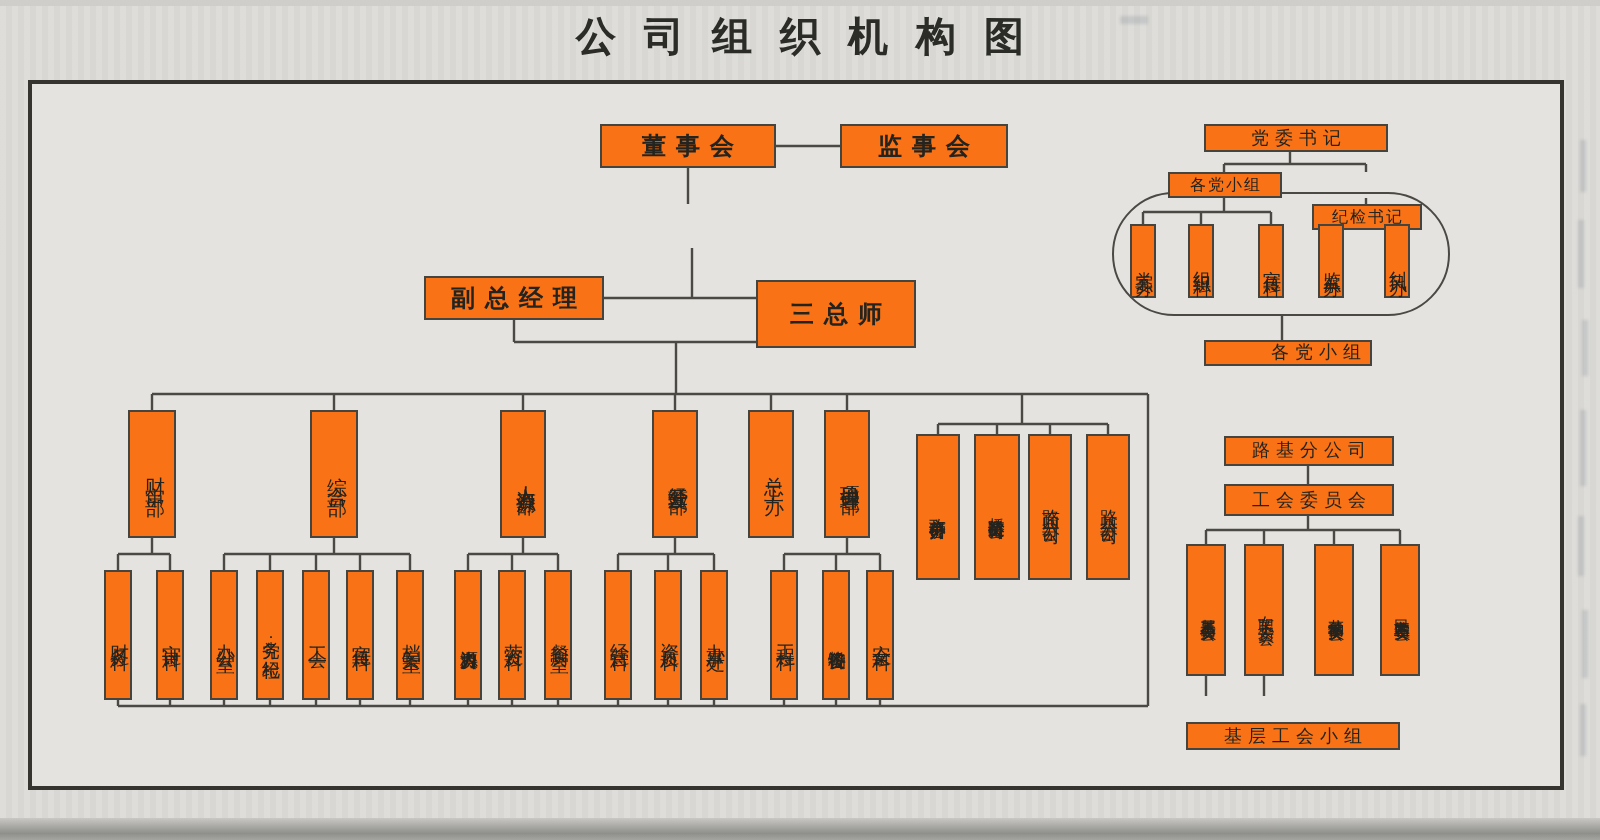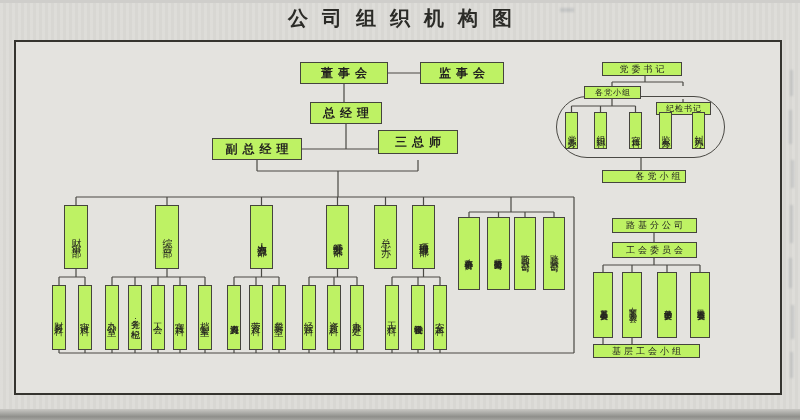--- a/index.html
+++ b/index.html
@@ -19,21 +19,21 @@
     position:absolute;left:14px;top:40px;width:768px;height:355px;
     border:2px solid #35342f;background:#e4e3df;box-sizing:border-box;z-index:1;
   }
   svg.wires{position:absolute;left:0;top:0;z-index:2;}
   .stadium{
     position:absolute;left:556px;top:96px;width:169px;height:62px;
     border:1.4px solid #4a4944;border-radius:31px;box-sizing:border-box;z-index:2;
   }
   .box{
     position:absolute;box-sizing:border-box;z-index:3;
-    background:#bef264;border:1.4px solid #45443e;
+    background:#f97316;border:1.4px solid #45443e;
     display:flex;align-items:center;justify-content:center;
     line-height:1;white-space:nowrap;
   }
   .big{font-size:12px;font-weight:bold;letter-spacing:5px;text-indent:5px;border-width:1.8px;}
   .hs{font-size:9px;letter-spacing:3px;text-indent:3px;}
   .hxs{font-size:8px;letter-spacing:1px;text-indent:1px;border-width:1.2px;}
   .vt{writing-mode:vertical-rl;text-orientation:upright;}
   .v3{font-size:10px;letter-spacing:5px;}
   .v5{font-size:10px;letter-spacing:1px;}
   .v7{font-size:8.5px;letter-spacing:0.5px;}
@@ -66,23 +66,22 @@
       <path d="M76,269 V277 M59,277 H85 M59,277 V285 M85,277 V285 M167,269 V277 M112,277 H205 M112,277 V285 M135,277 V285 M158,277 V285 M180,277 V285 M205,277 V285 M261.5,269 V277 M234,277 H279 M234,277 V285 M256,277 V285 M279,277 V285 M337.5,269 V277 M309,277 H357 M309,277 V285 M334,277 V285 M357,277 V285 M423.5,269 V277 M392,277 H440 M392,277 V285 M418,277 V285 M440,277 V285 M59,350 V353 M85,350 V353 M112,350 V353 M135,350 V353 M158,350 V353 M180,350 V353 M205,350 V353 M234,350 V353 M256,350 V353 M279,350 V353 M309,350 V353 M334,350 V353 M357,350 V353 M392,350 V353 M418,350 V353 M440,350 V353"></path>
       <path d="M645,76 V82 M612,82 H683 M612,82 V86 M683,82 V86 M612,99 V106 M571.5,106 H635.5 M571.5,106 V112 M600.5,106 V112 M635.5,106 V112 M683,99 V106 M665.5,106 H698.5 M665.5,106 V112 M698.5,106 V112 M641,158 V170"></path>
       <path d="M654,233 V242 M654,258 V265 M603,265 H700 M603,265 V272 M632,265 V272 M667,265 V272 M700,265 V272 M603,338 V348 M632,338 V348"></path>
     </g>
   </svg>
 
   <div class="stadium"></div>
 
   <div class="box big" style="left:300px;top:62px;width:88px;height:22px;">董事会</div>
   <div class="box big" style="left:420px;top:62px;width:84px;height:22px;text-align:right;">监事会</div>
-  <div class="box big" style="left:310px;top:102px;width:72px;height:22px;">总经理</div>
   <div class="box big" style="left:212px;top:138px;width:90px;height:22px;">副总经理</div>
-  <div class="box big" style="left:378px;top:130px;width:80px;height:24px;">三总师</div>
+  <div class="box big" style="left:378px;top:140px;width:80px;height:34px;">三总师</div>
 
   <div class="box vt v3" style="left:64px;top:205px;width:24px;height:64px;">财审部</div>
   <div class="box vt v3" style="left:155px;top:205px;width:24px;height:64px;">综合部</div>
   <div class="box vt v5" style="left:250px;top:205px;width:23px;height:64px;">人力资源部</div>
   <div class="box vt v5" style="left:326px;top:205px;width:23px;height:64px;">经营开发部</div>
   <div class="box vt v3" style="left:374px;top:205px;width:23px;height:64px;">总工办</div>
   <div class="box vt v5" style="left:412px;top:205px;width:23px;height:64px;">项目管理部</div>
 
   <div class="box vt v7" style="left:458px;top:217px;width:22px;height:73px;">市政养护分公司</div>
   <div class="box vt v7" style="left:487px;top:217px;width:23px;height:73px;">桥梁隧道分公司</div>
@@ -99,37 +98,37 @@
   <div class="box vt c5" style="left:227px;top:285px;width:14px;height:65px;">人力资源科</div>
   <div class="box vt c3" style="left:249px;top:285px;width:14px;height:65px;">劳资科</div>
   <div class="box vt c3" style="left:272px;top:285px;width:14px;height:65px;">餐厨室</div>
   <div class="box vt c3" style="left:302px;top:285px;width:14px;height:65px;">经营科</div>
   <div class="box vt c3" style="left:327px;top:285px;width:14px;height:65px;">资质科</div>
   <div class="box vt c3" style="left:350px;top:285px;width:14px;height:65px;">办事处</div>
   <div class="box vt c3" style="left:385px;top:285px;width:14px;height:65px;">工程科</div>
   <div class="box vt c5" style="left:411px;top:285px;width:14px;height:65px;">设备物资科</div>
   <div class="box vt c3" style="left:433px;top:285px;width:14px;height:65px;">安全科</div>
 
-  <div class="box hs" style="left:602px;top:62px;width:80px;height:14px;">党委书记</div>
+  <div class="box hs" style="left:602px;top:62px;width:92px;height:14px;">党委书记</div>
   <div class="box hxs" style="left:584px;top:86px;width:57px;height:13px;">各党小组</div>
   <div class="box hxs" style="left:656px;top:86px;width:55px;height:13px;margin-top:16px;">纪检书记</div>
   <div class="box vt p3" style="left:565px;top:112px;width:13px;height:37px;">党委办</div>
   <div class="box vt p3" style="left:594px;top:112px;width:13px;height:37px;">组织科</div>
   <div class="box vt p3" style="left:629px;top:112px;width:13px;height:37px;">宣传科</div>
   <div class="box vt p3" style="left:659px;top:112px;width:13px;height:37px;">监察办</div>
   <div class="box vt p3" style="left:692px;top:112px;width:13px;height:37px;">纠风办</div>
   <div class="box hs" style="left:602px;top:170px;width:84px;height:13px;padding-left:28px;">各党小组</div>
 
   <div class="box hs" style="left:612px;top:218px;width:85px;height:15px;">路基分公司</div>
   <div class="box hs" style="left:612px;top:242px;width:85px;height:16px;">工会委员会</div>
   <div class="box vt w7" style="left:593px;top:272px;width:20px;height:66px;">基层工会委员会</div>
   <div class="box vt w6" style="left:622px;top:272px;width:20px;height:66px;">女职工委员会</div>
   <div class="box vt w7" style="left:657px;top:272px;width:20px;height:66px;">劳动保护委员会</div>
   <div class="box vt w7" style="left:690px;top:272px;width:20px;height:66px;">民主管理委员会</div>
-  <div class="box hs" style="left:593px;top:344px;width:107px;height:14px;">基层工会小组</div>
+  <div class="box hs" style="left:593px;top:361px;width:107px;height:14px;">基层工会小组</div>
 
   <div class="mark" style="left:790px;top:70px;width:3px;height:26px;"></div>
   <div class="mark" style="left:789px;top:110px;width:3px;height:34px;"></div>
   <div class="mark" style="left:791px;top:160px;width:3px;height:28px;"></div>
   <div class="mark" style="left:790px;top:205px;width:3px;height:38px;"></div>
   <div class="mark" style="left:789px;top:258px;width:3px;height:30px;"></div>
   <div class="mark" style="left:791px;top:305px;width:3px;height:34px;"></div>
   <div class="mark" style="left:790px;top:352px;width:3px;height:26px;"></div>
   <div class="mark" style="left:560px;top:8px;width:14px;height:4px;"></div>
 

